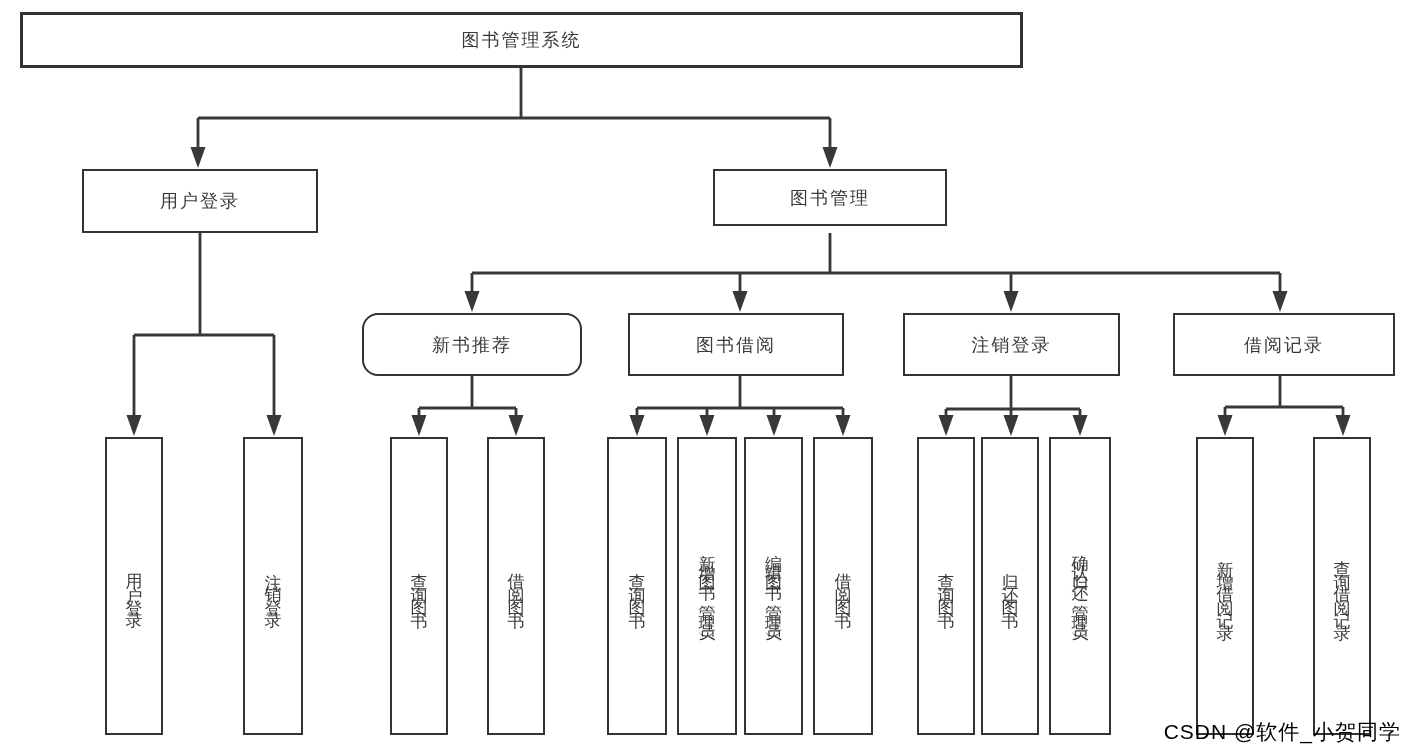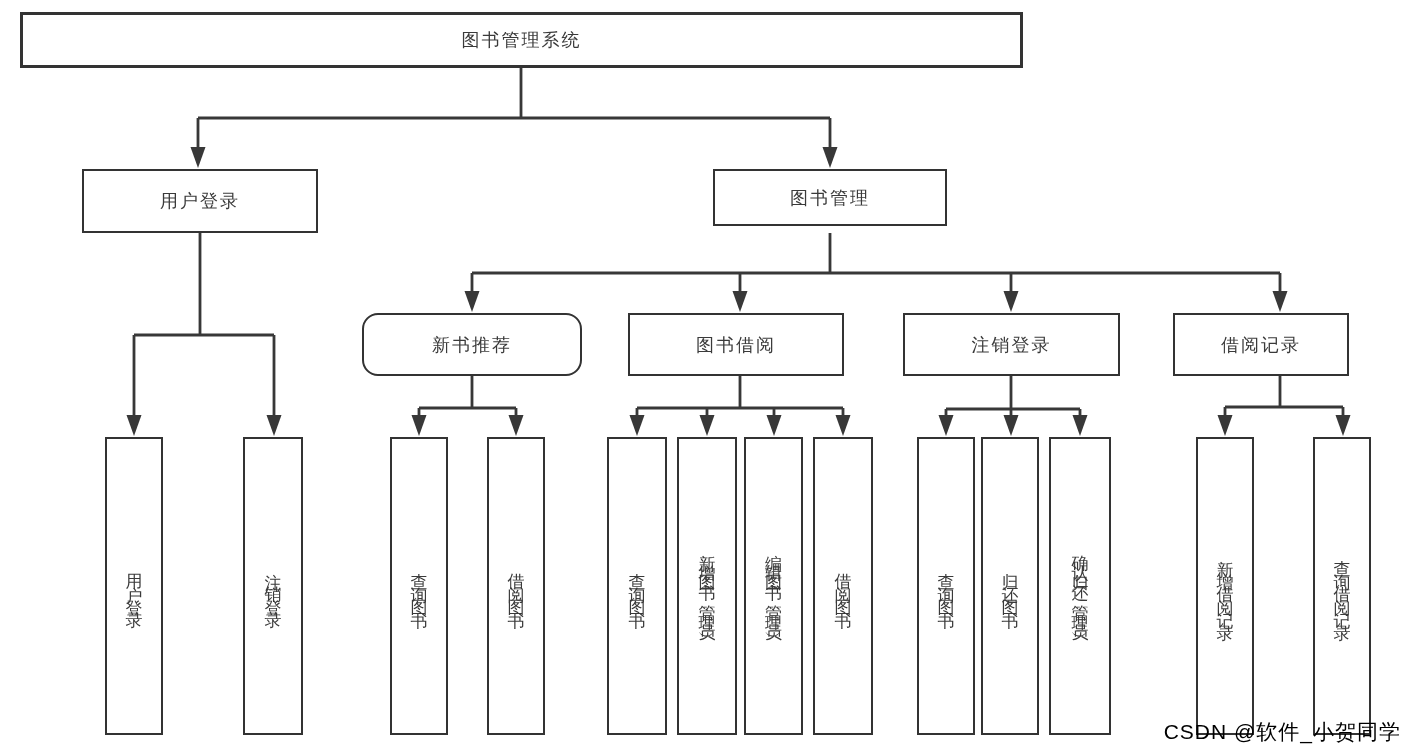--- a/index.html
+++ b/index.html
@@ -86,21 +86,21 @@
 
   <div class="box" style="left:362px; top:313px; width:220px; height:63px;border-radius:16px;">
     <span class="h-label">新书推荐</span>
   </div>
   <div class="box" style="left:628px; top:313px; width:216px; height:63px;">
     <span class="h-label">图书借阅</span>
   </div>
   <div class="box" style="left:903px; top:313px; width:217px; height:63px;">
     <span class="h-label">注销登录</span>
   </div>
-  <div class="box" style="left:1173px; top:313px; width:176px; height:63px;justify-content:center;">
+  <div class="box" style="left:1173px; top:313px; width:222px; height:63px;justify-content:center;">
     <span class="h-label">借阅记录</span>
   </div>
 
   <div class="box leaf" style="left:105px; top:437px; width:58px; height:298px;">
     <span class="v-label">用户登录</span>
   </div>
   <div class="box leaf" style="left:243px; top:437px; width:60px; height:298px;">
     <span class="v-label">注销登录</span>
   </div>
 

